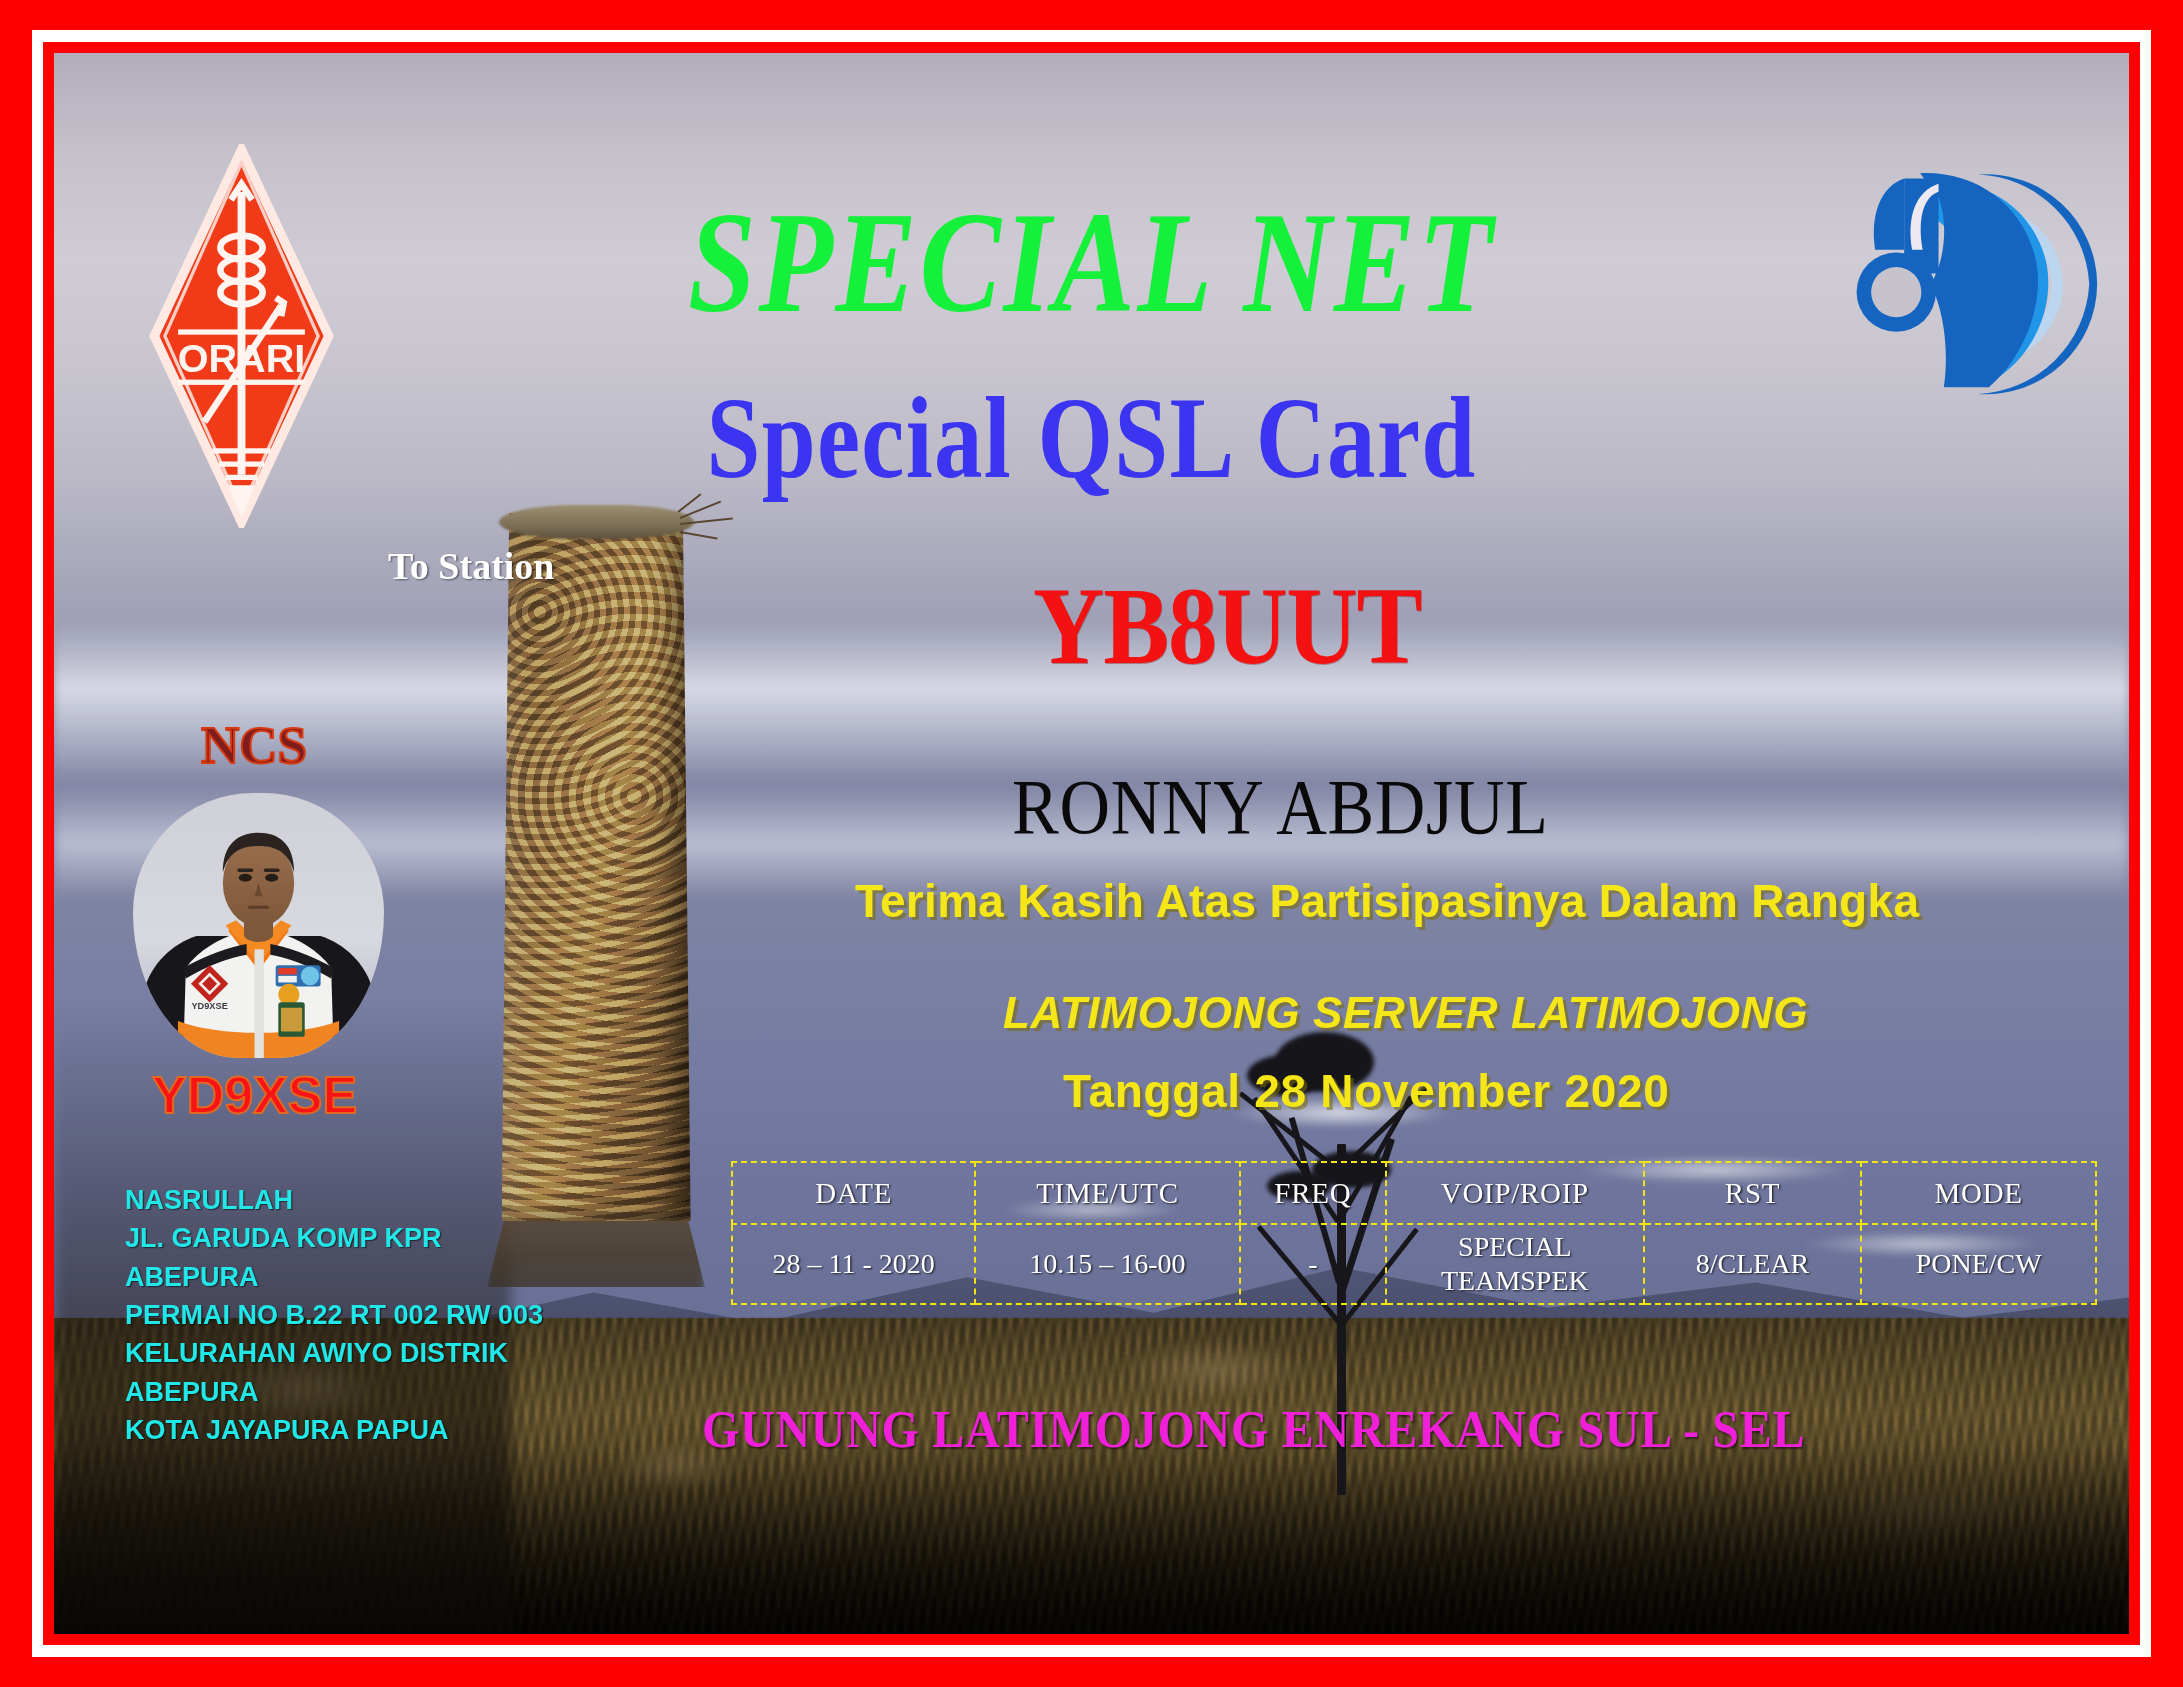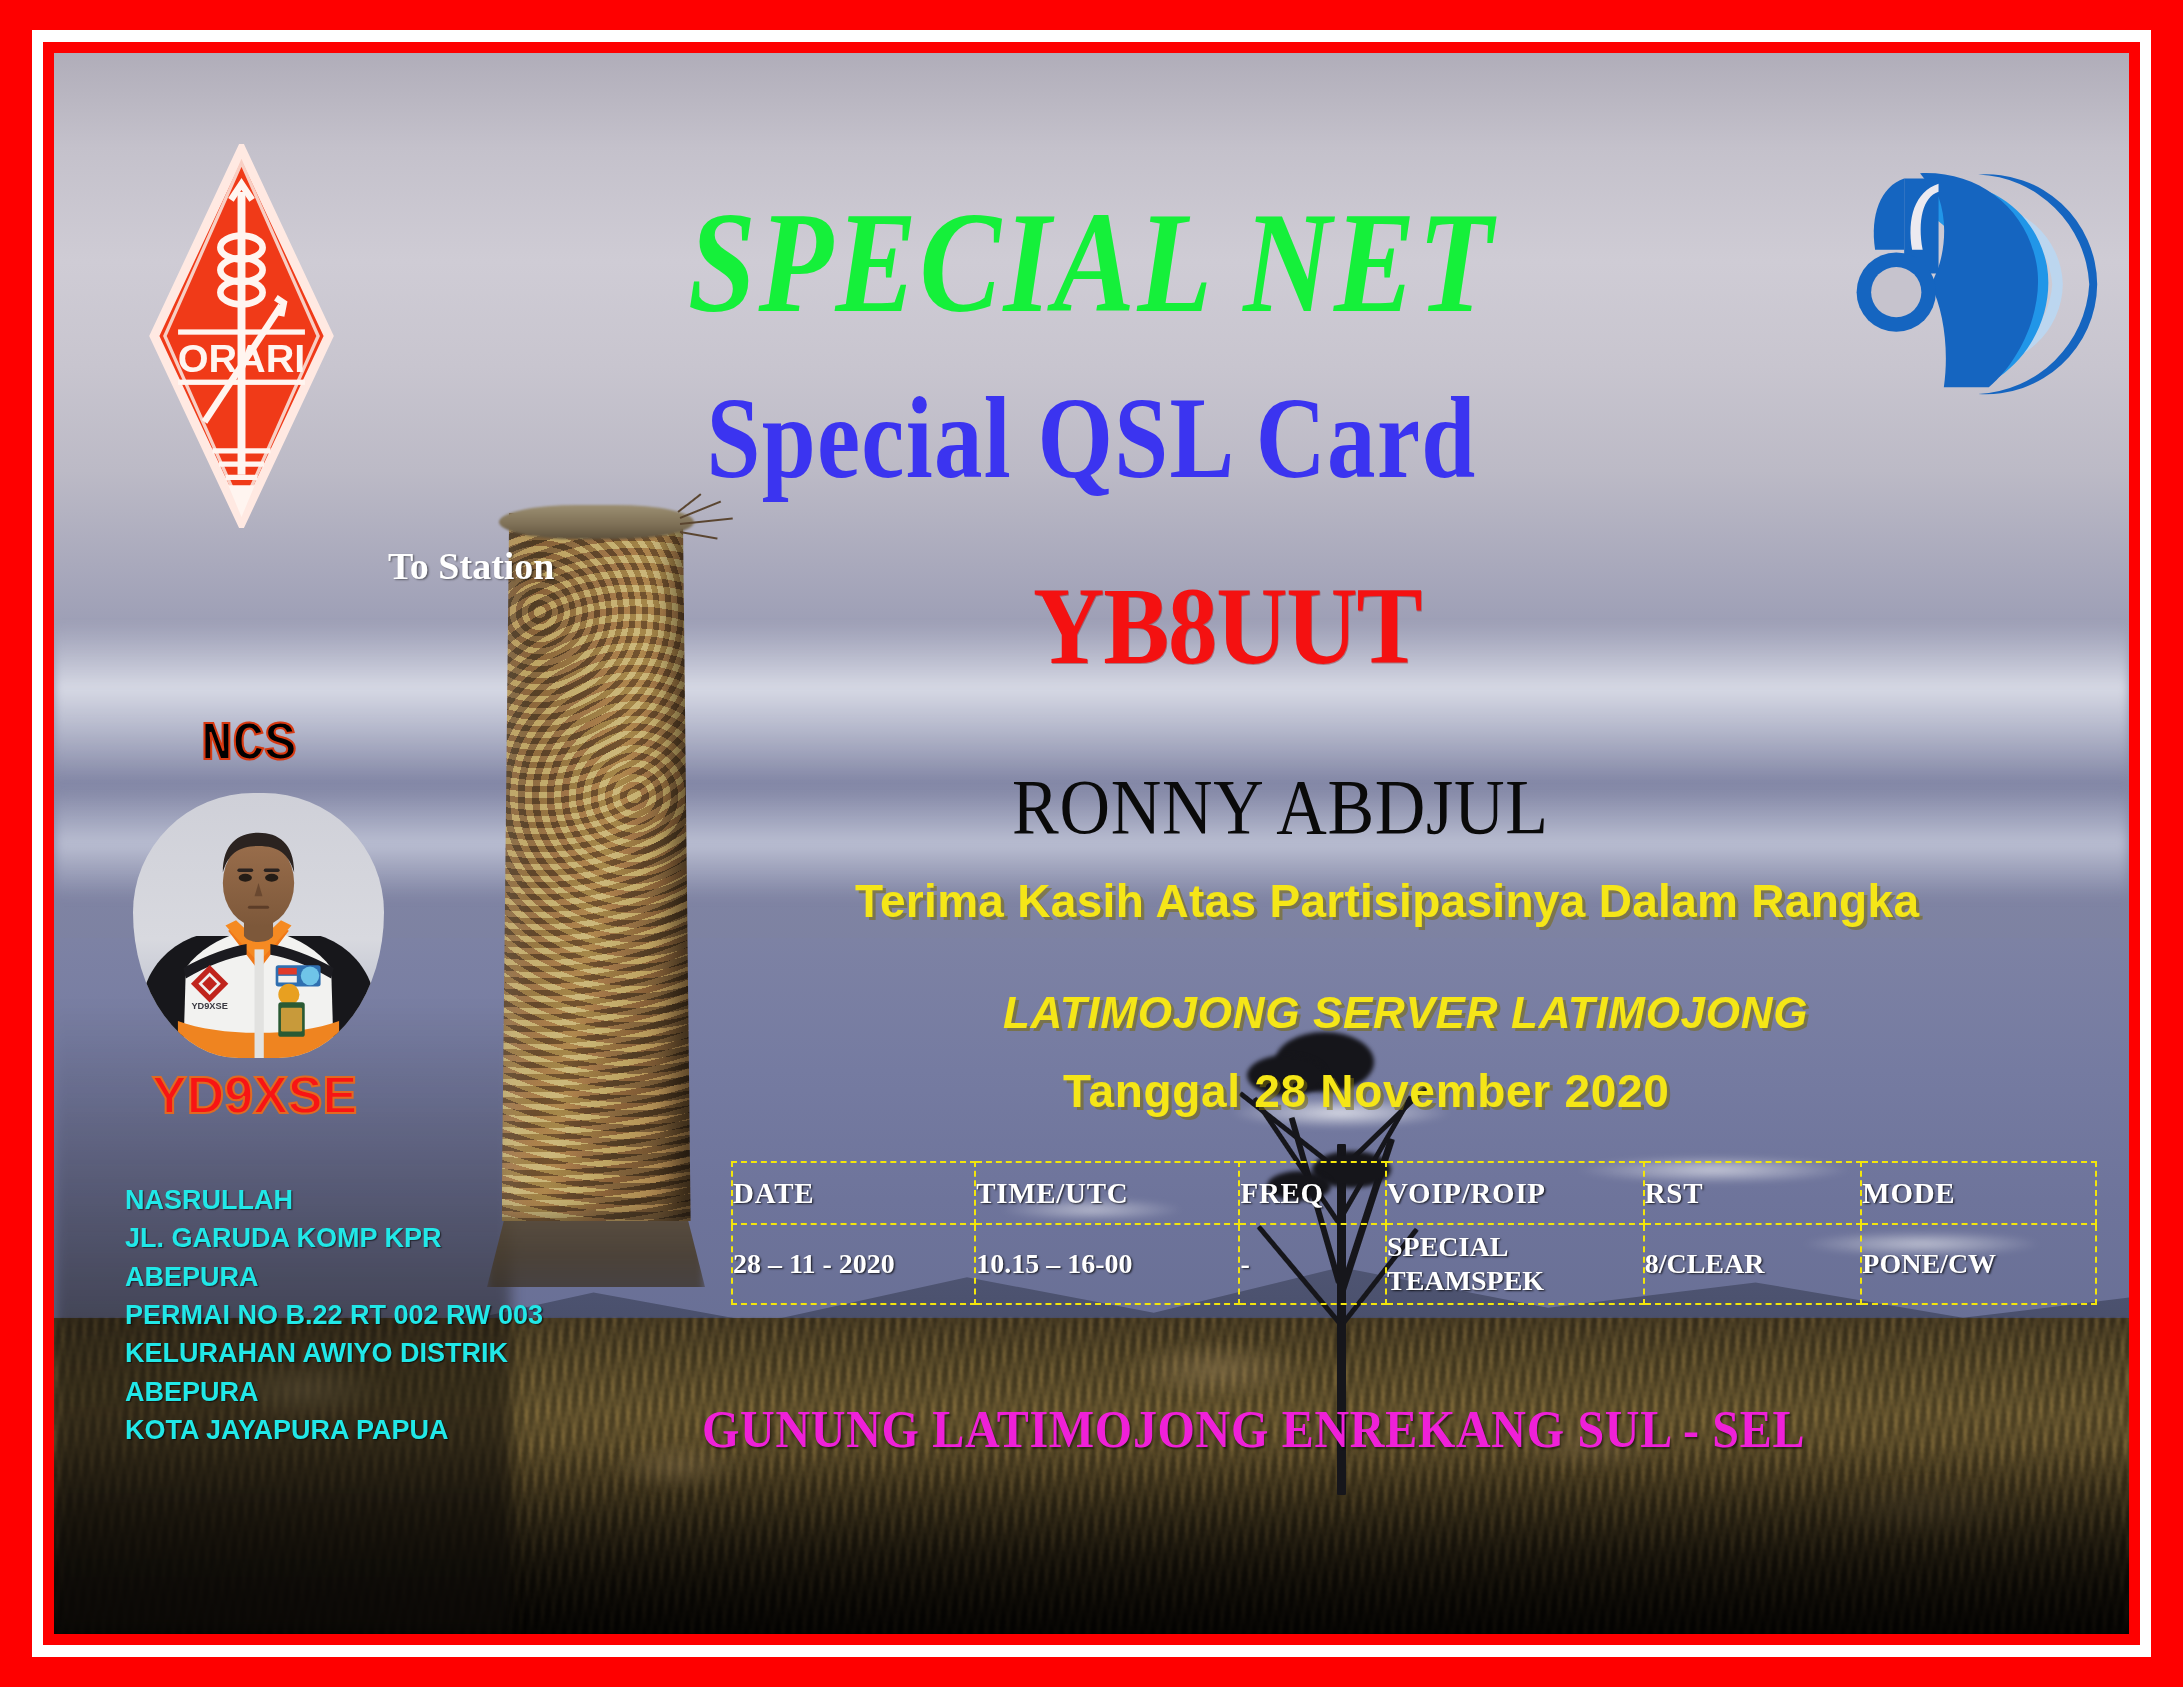--- a/index.html
+++ b/index.html
@@ -189,22 +189,22 @@
     font-family:"Liberation Sans",sans-serif;
     color:#f5e617;font-weight:bold;
     text-shadow:3.3px 3.3px 0 rgba(120,105,10,.55);
   }
   #thanks{left:801px;top:821px;font-size:46px;letter-spacing:0.3px;}
   #lounch {left:949px;top:935px;font-size:44px;font-style:italic;letter-spacing:0.7px;}
   #tanggal{left:1009px;top:1011px;font-size:46px;letter-spacing:0.7px;}
 
   #ncs{
     left:147px;top:662px;
-    font-family:Liberation Mono, monospace;
-    font-size:53px;font-weight:bold;color:#000000;
+    font-family:Liberation Serif, serif;
+    font-size:53px;font-weight:bold;color:#7f1d1d;
     -webkit-text-stroke:2px #d83a12;
     text-shadow:0 0 1.3px #d83a12;
   }
   #ncs-call{
     left:98px;top:1012px;
     font-family:"Liberation Sans",sans-serif;
     font-size:52px;font-weight:bold;color:#f81414;
     -webkit-text-stroke:2px #e06a22;
   }
   #op-photo{
@@ -223,23 +223,23 @@
   }
   #address-block div{white-space:nowrap;}
 
   
   #qso-table{
     position:absolute;left:677px;top:1108px;width:1366px;
     border-collapse:collapse;
   }
   #qso-table td{
     border:2px dashed #f2e50c;
-    text-align:left;vertical-align:middle;
-    font-family:"Liberation Serif",serif;
-    font-weight:bold;color:#ffffff;
+    text-align:center;vertical-align:middle;
+    font-family:"Liberation Serif",serif;
+    font-weight:normal;color:#ffffff;
     text-shadow:1.3px 1.3px 2px rgba(0,0,0,.75);
     padding:0;
   }
   #qso-table .hdr td{height:60px;font-size:29px;letter-spacing:0.7px;}
   #qso-table .row td{height:78px;font-size:28px;line-height:1.22;}
   .c-date{width:245px;} .c-time{width:265px;} .c-freq{width:146px;}
   .c-voip{width:258px;} .c-rst{width:218px;} .c-mode{width:235px;}
 
   #location{
     left:648px;top:1346px;

